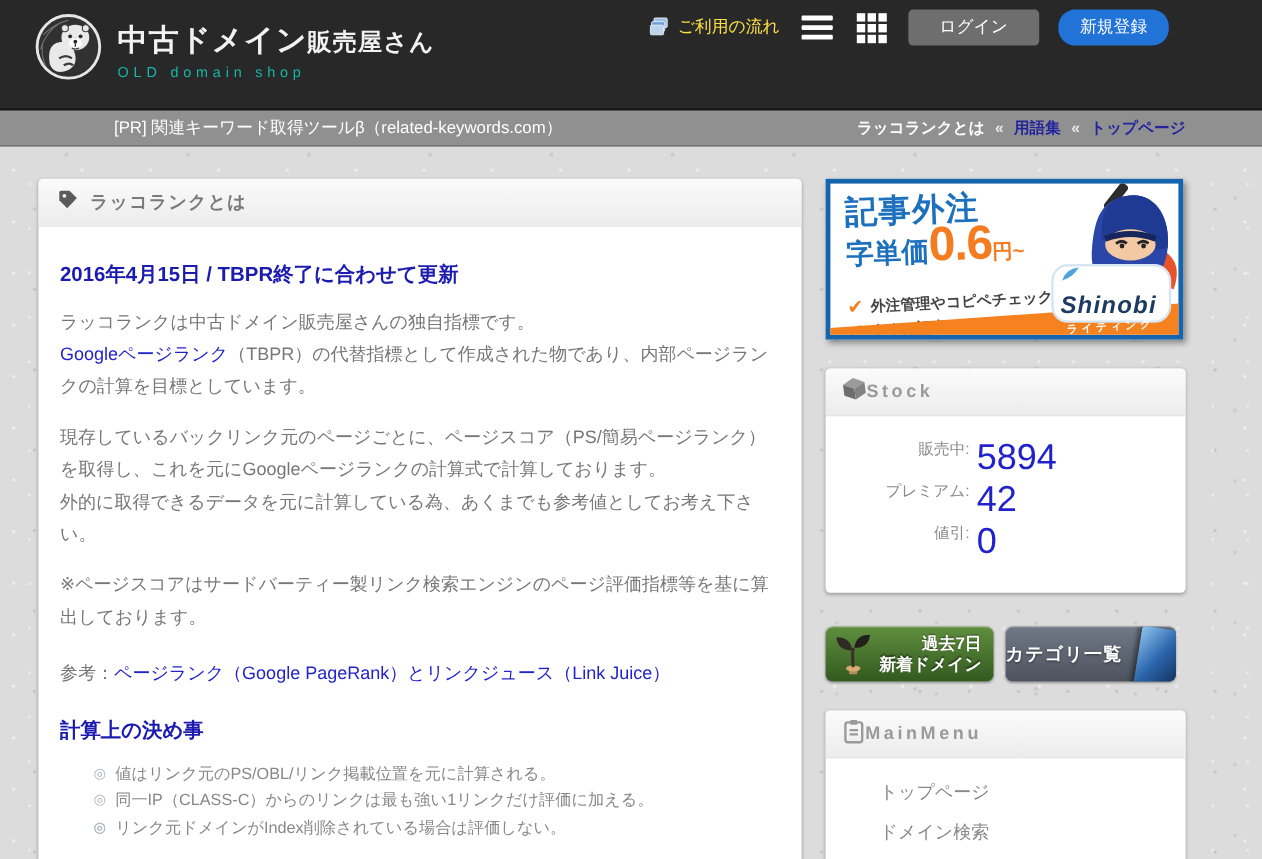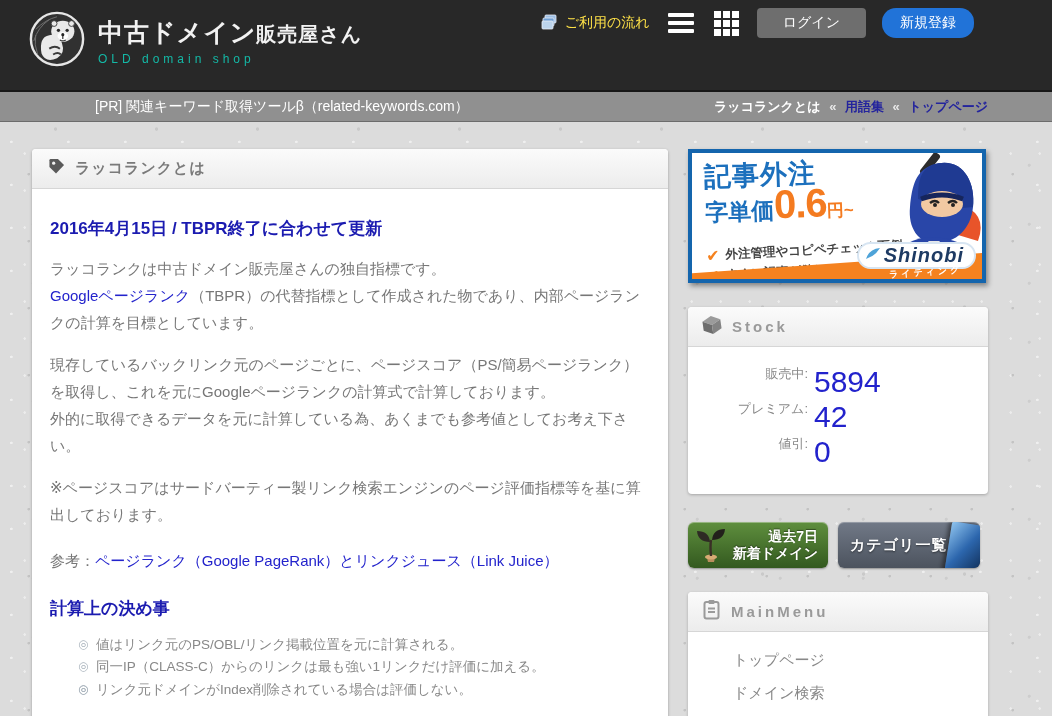--- a/index.html
+++ b/index.html
@@ -55,38 +55,38 @@
   .ad-banner { position:relative; width:298px; height:134px; border:4px solid #1465ad; background:#fff; overflow:hidden; box-shadow:2px 3px 5px rgba(0,0,0,.4); cursor:pointer; }
   .ad-l1 { position:absolute; left:12px; top:4px; color:#1c70bd; font-size:27px; font-weight:bold; letter-spacing:1px; transform:rotate(-2deg); }
   .ad-l2 { position:absolute; left:13px; top:33px; color:#1c70bd; font-size:23px; font-weight:bold; transform:rotate(-2deg); white-space:nowrap; }
   .ad-price { color:#f47b20; font-size:40px; line-height:.9; letter-spacing:-1px; }
   .ad-yen { color:#f47b20; font-size:17px; font-weight:bold; }
   .ad-check { position:absolute; left:14px; display:flex; align-items:center; gap:6px; transform:rotate(-3deg); font-size:12.5px; font-weight:bold; color:#444; white-space:nowrap; }
   .ad-check .ck { color:#f5821f; font-size:16px; font-weight:bold; }
   .ad-check1 { top:88px; } .ad-check2 { top:110px; }
   .ad-band { position:absolute; left:-12px; bottom:-18px; width:130%; height:36px; background:#f5821f; transform:rotate(-4deg); }
   .ninja { position:absolute; right:-4px; top:-4px; }
-  .shinobi-pill { position:absolute; right:6px; bottom:10px; background:#fff; border:2px solid #d7e5f2; border-radius:14px; padding:0 10px 0 6px; display:flex; align-items:center; gap:3px; z-index:3; }
+  .shinobi-pill { position:absolute; right:6px; bottom:10px; background:#fff; border:2px solid #d7e5f2; border-radius:14px; padding:0 10px 0 6px; display:flex; align-items:flex-start; gap:3px; z-index:3;flex-direction:column; }
   .shinobi-word { color:#1d3a63; font-size:20px; font-weight:bold; font-style:italic; letter-spacing:1px; }
   .shinobi-sub { position:absolute; right:20px; bottom:0px; z-index:3; color:#fff; font-size:9px; font-weight:bold; letter-spacing:3px; transform:rotate(-4deg); }
   .side-box { margin-top:24px; background:#fff; border-radius:4px; box-shadow:0 1px 3px rgba(0,0,0,.25); }
   .side-box-head { height:40px; display:flex; align-items:center; padding:0 14px; background:linear-gradient(#fbfbfb,#ececec); border-bottom:1px solid #d6d6d6; border-radius:4px 4px 0 0; }
-  .side-box-head .head-label { color:#9a9a9a; font-weight:bold; font-size:15px; letter-spacing:3px; margin-left:10px; }
+  .side-box-head .head-label { color:#9a9a9a; font-weight:bold; font-size:15px; letter-spacing:3px; }
   .stock-body { padding:16px 0 24px; }
   .stock-row { display:flex; align-items:flex-start; margin:2px 0; }
   .stock-label { width:120px; text-align:right; color:#888; font-size:13px; }
   .stock-value { color:#2222cc; font-size:30px; margin-left:6px; line-height:1.1; }
   .side-buttons { margin-top:28px; display:flex; gap:10px; }
   .btn-new-domains { width:140px; height:46px; border:none; border-radius:6px; cursor:pointer;
     background:linear-gradient(#5f8f3e,#33591f); display:flex; align-items:center; padding:0 10px 0 6px;
     box-shadow:inset 0 1px 0 rgba(255,255,255,.35), 0 1px 2px rgba(0,0,0,.35); }
   .btn-new-domains .lines { margin-left:auto; text-align:right; color:#fff; font-weight:bold; font-size:14px; line-height:1.25; text-shadow:0 -1px 1px rgba(0,0,0,.45); }
   .btn-category { position:relative; width:142px; height:46px; border:none; border-radius:6px; cursor:pointer; overflow:hidden;
     background:linear-gradient(#717987,#4c535e); color:#fff; font-weight:bold; font-size:15px; letter-spacing:1px;
-    display:flex; align-items:center; justify-content:flex-start; padding-left:12px;
+    display:flex; align-items:center; justify-content:flex-start; 
     box-shadow:inset 0 1px 0 rgba(255,255,255,.25), 0 1px 2px rgba(0,0,0,.35); text-shadow:0 1px 2px rgba(0,0,0,.5); }
   .cat-book { position:absolute; right:-8px; top:2px; width:40px; height:52px; background:linear-gradient(125deg,#8fc4ef 0%,#2c66ad 45%,#091f3f 100%); transform:rotate(9deg); border-radius:3px; box-shadow:-3px 0 4px rgba(0,0,0,.45); }
   .menu-list { list-style:none; padding:12px 0 10px; }
   .menu-list li { padding:7px 0 7px 45px; color:#888; font-size:15px; cursor:pointer; }
 </style>
 </head>
 <body>
 
 <header class="site-header">
   <div class="brand">

